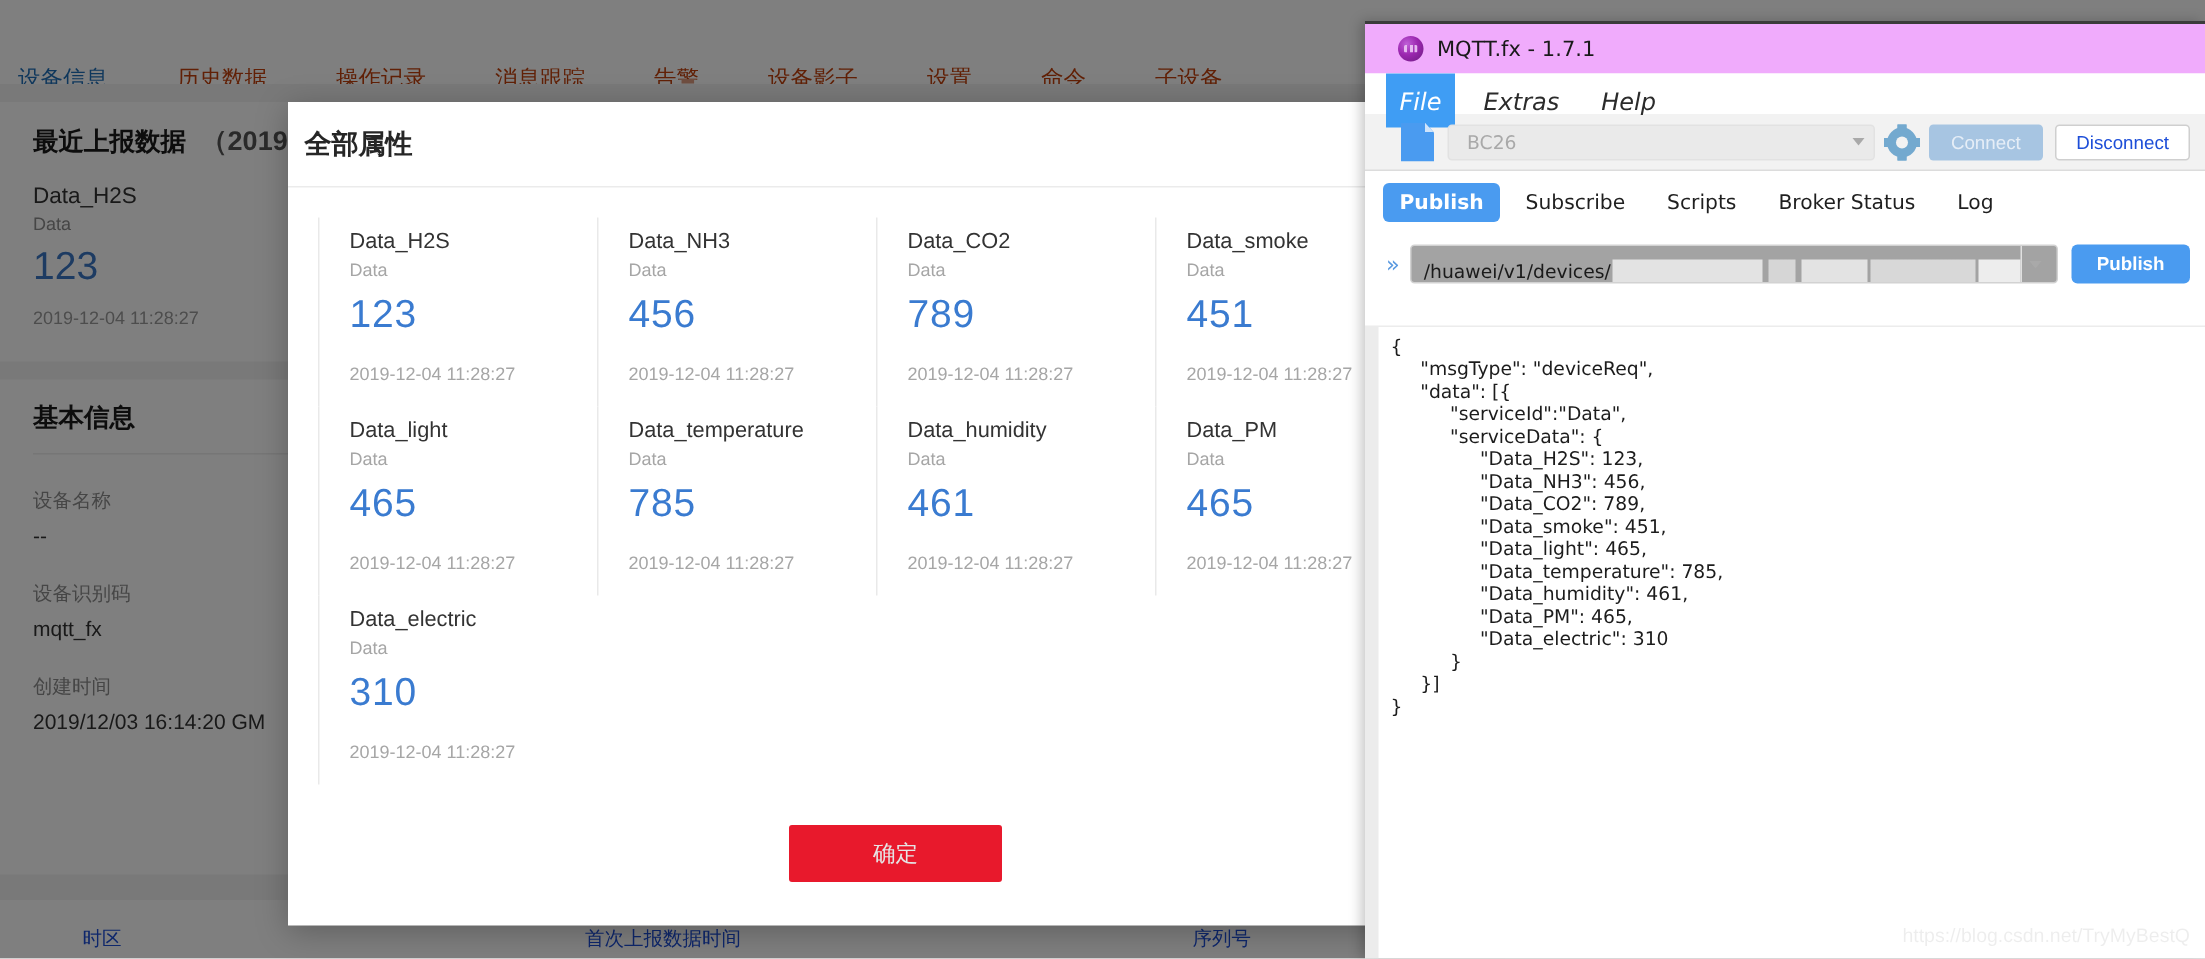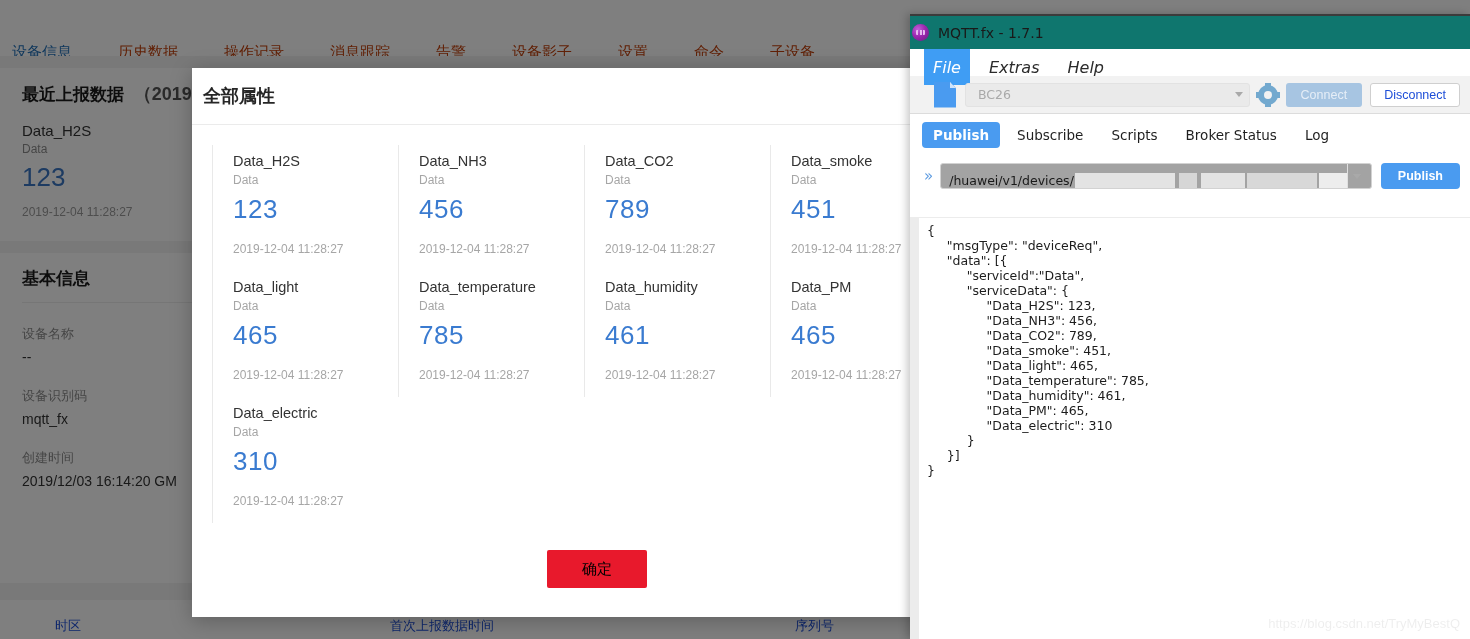--- a/index.html
+++ b/index.html
@@ -72,34 +72,34 @@
     width: 186px; height: 126px;
     border-left: 1px solid #e9e9e9;
     padding: 8px 0 0 20px;
   }
   .prop-name { font-size: 14.5px; color: #333; }
   .prop-svc { font-size: 12px; color: #a6a6a6; margin-top: 4px; }
   .prop-val { font-size: 26px; color: #3a7bd0; margin-top: 7px; letter-spacing: .5px; }
   .prop-time { font-size: 12px; color: #a6a6a6; margin-top: 17px; }
   .modal-foot { position: absolute; left: 0; bottom: 0; width: 810px; height: 96px; display: flex; align-items: center; justify-content: center; }
   .btn-confirm {
-    width: 100px; height: 38px; background: #e8192c; color: #000000;
+    width: 142px; height: 38px; background: #e8192c; color: #e5e5e5;
     font-size: 15px; border: none; border-radius: 2px; cursor: pointer;
   }
 
   
   .mqtt {
     position: absolute; left: 910px; top: 14px; width: 560px; height: 625px;
     background: #ffffff;
     border-top: 2px solid #3b3b3b;
     box-shadow: -3px 0 8px rgba(0,0,0,0.22);
     overflow: hidden;
     font-family: "DejaVu Sans", "Liberation Sans", sans-serif;
   }
-  .mq-title { height: 33px; display: flex; align-items: center; padding-left: 2px; background: #0f766e; }
+  .mq-title { height: 33px; display: flex; align-items: center; padding-left: 22px; background: #f0abfc; }
   .mq-logo {
     width: 17px; height: 17px; border-radius: 50%;
     background: radial-gradient(circle at 35% 32%, #c060d8 0%, #9c27b0 45%, #6a1b7e 100%);
     margin-right: 9px; position: relative; flex: none;
   }
   .mq-logo::after {
     content: ""; position: absolute; left: 4px; top: 6px; width: 9px; height: 5px;
     border-radius: 1px;
     background:
       linear-gradient(#e6b8f0, #e6b8f0) left top / 2px 5px no-repeat,

